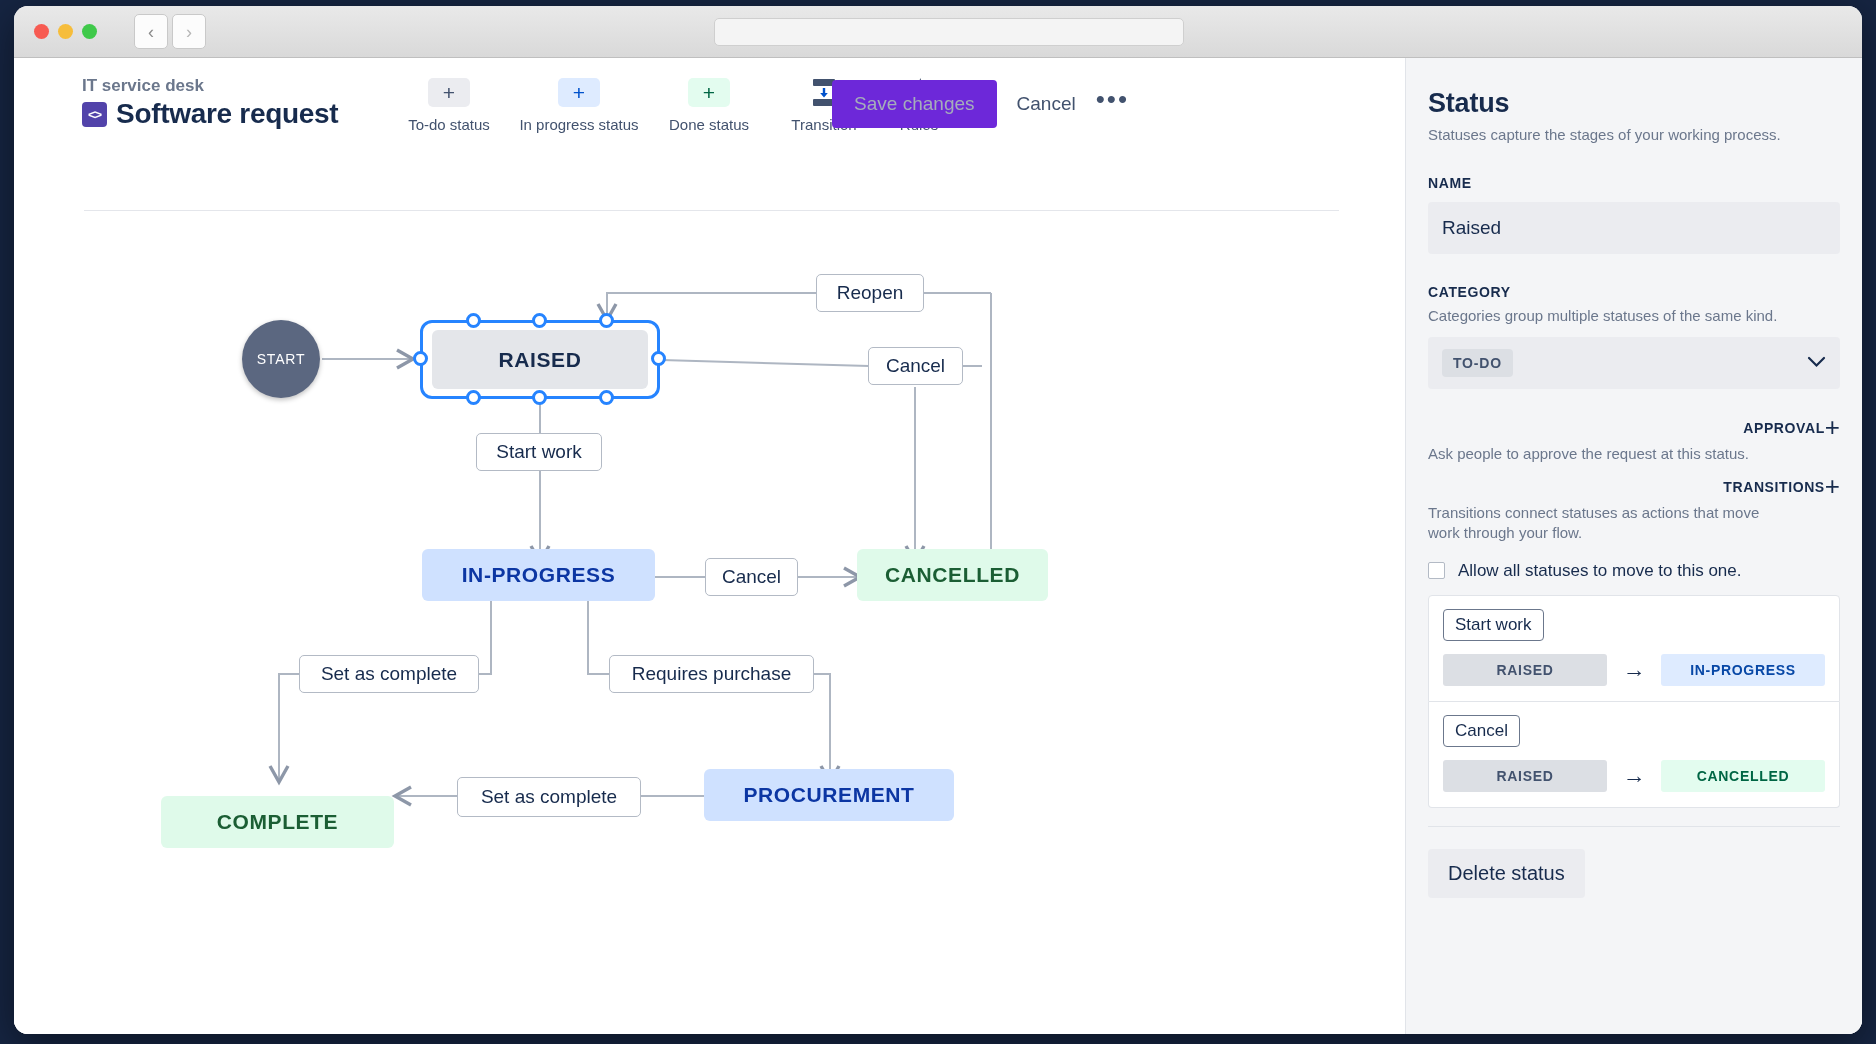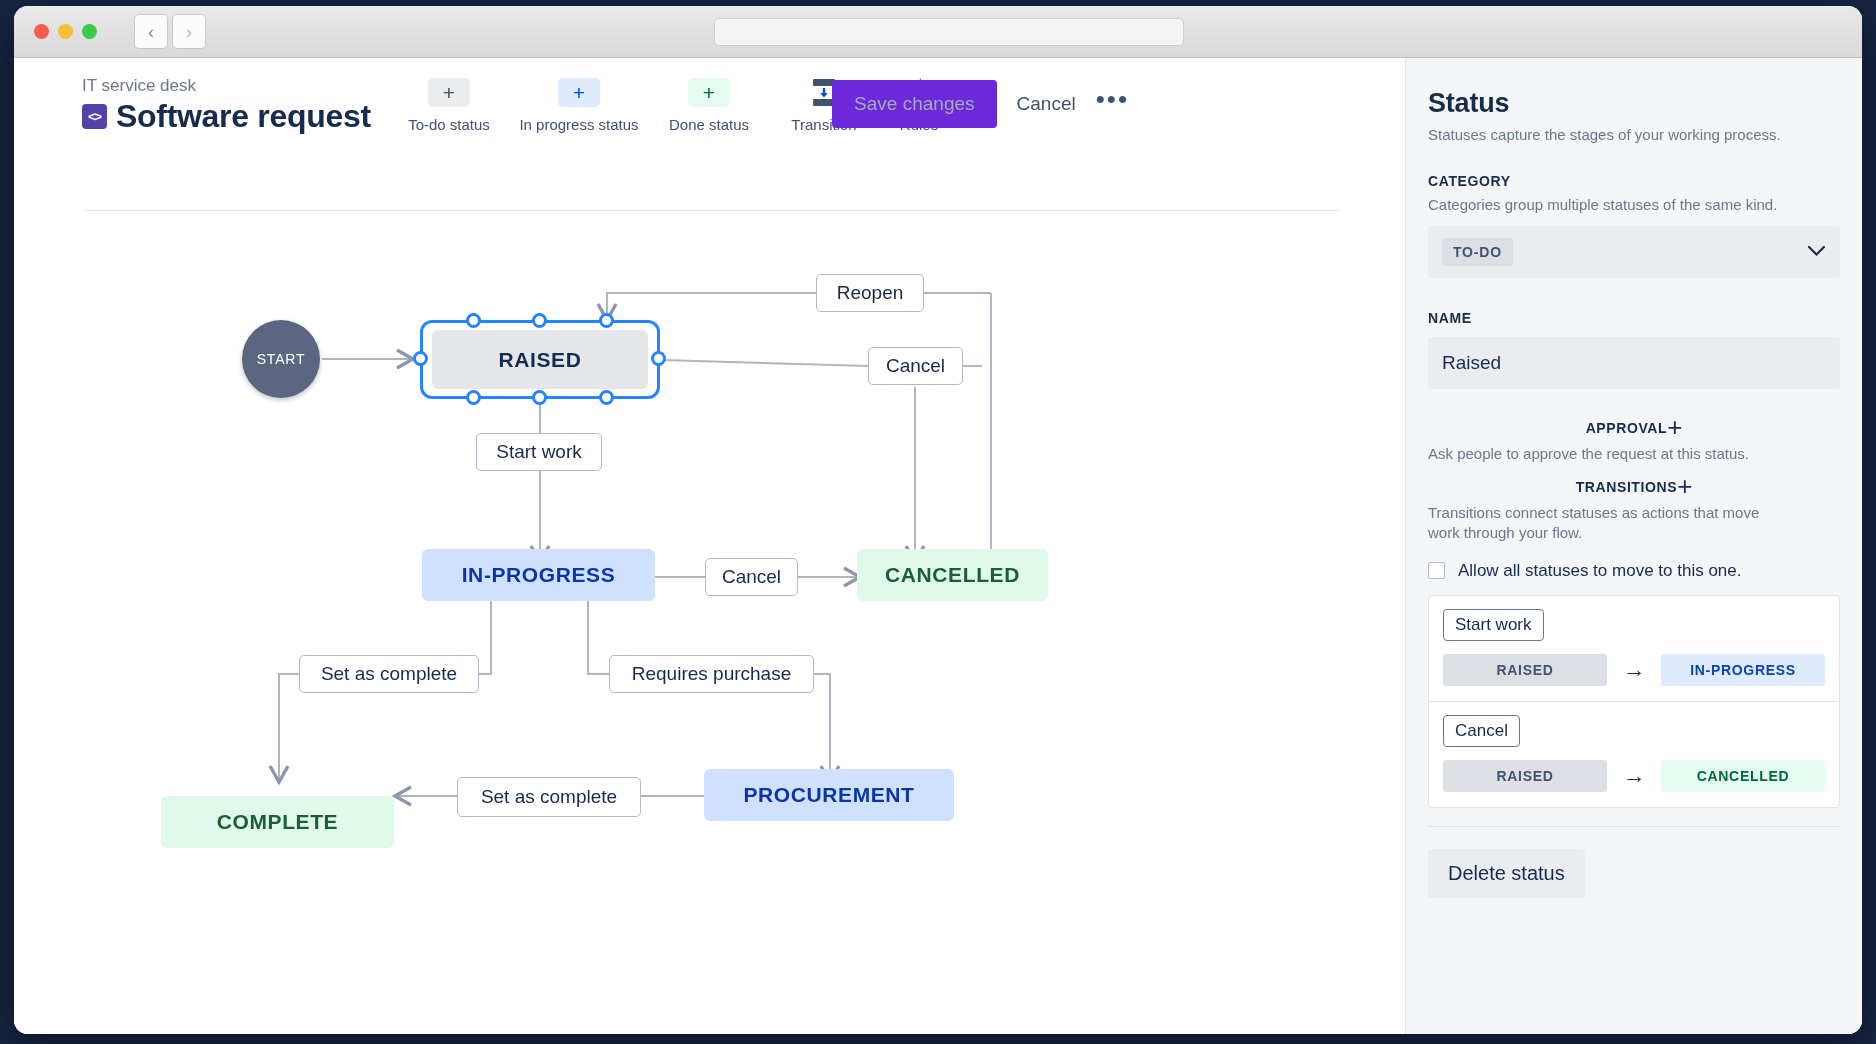--- a/index.html
+++ b/index.html
@@ -72,34 +72,34 @@
     position: relative;
     width: 1391px;
     height: 100%;
     background: #fff;
   }
 
   
   #appheader { position: relative; height: 92px; }
   #breadcrumb {
     position: absolute; left: 68px; top: 18px;
-    font-size: 17px; color: #6b778c;
+    font-size: 17px; color: #6b778c; font-weight: bold;
   }
   #titlerow {
     position: absolute; left: 68px; top: 40px;
     display: flex; align-items: center; gap: 9px;
   }
   #proj-icon {
     width: 25px; height: 25px; border-radius: 4px;
     background: #5243aa;
     color: #fff; font-size: 13px; font-weight: bold;
     display: flex; align-items: center; justify-content: center;
     letter-spacing: -1px;
   }
-  #apptitle { font-size: 32px; font-weight: bold; color: #172b4d; letter-spacing: -.3px; }
+  #apptitle { font-size: 28px; font-weight: bold; color: #172b4d; letter-spacing: -.3px; }
 
   #toolbar {
     position: absolute; left: 370px; top: 20px;
     display: flex; align-items: flex-start; gap: 0px;
   }
   .tool {
     width: 130px;
     display: flex; flex-direction: column; align-items: center; gap: 9px;
     cursor: pointer;
   }
@@ -213,21 +213,21 @@
     display: flex; align-items: center; justify-content: space-between;
     padding: 0 14px;
   }
   .cat-chip {
     background: #dcdfe4; color: #42526e;
     font-size: 14px; font-weight: bold; letter-spacing: .8px;
     padding: 6px 11px; border-radius: 4px;
   }
   .chev { color: #172b4d; font-size: 17px; }
 
-  .sec-head { display: flex; align-items: center; justify-content: center; }
+  .sec-head { display: flex; align-items: center; justify-content: flex-end; }
   .plus-btn { font-size: 26px; color: #172b4d; line-height: .8; }
 
   #allow-row { display: flex; align-items: center; gap: 13px; margin-top: 17px; }
   #allow-box { width: 17px; height: 17px; border: 1.5px solid #b3bac5; border-radius: 2px; background: #fff; }
   #allow-text { font-size: 17px; color: #172b4d; }
 
   .tcard {
     background: #fff;
     border: 1px solid #e1e4e9;
     padding: 13px 14px 15px 14px;
@@ -401,36 +401,36 @@
 
         </div>
       </div>
 
       <div id="panel">
         <div id="panel-inner">
 
           <div id="panel-title">Status</div>
           <div id="panel-sub">Statuses capture the stages of your working process.</div>
 
+          <div style="margin-top:32px">
+            <div class="sec-label">NAME</div>
+            <div id="name-field">Raised</div>
+          </div>
+
           <div style="margin-top:30px">
             <div class="sec-label">CATEGORY</div>
             <div class="sec-desc">Categories group multiple statuses of the same kind.</div>
             <div id="category-select">
               <span class="cat-chip">TO-DO</span>
               <span class="chev">
                 <svg width="19" height="12" viewBox="0 0 19 12">
                     <path d="M2 2 L9.5 9.5 L17 2" fill="none" stroke="#172b4d" stroke-width="2.2" stroke-linecap="round"></path>
                   </svg>
               </span>
             </div>
-          </div>
-
-          <div style="margin-top:32px">
-            <div class="sec-label">NAME</div>
-            <div id="name-field">Raised</div>
           </div>
 
           <div style="margin-top:28px">
             <div class="sec-head">
               <span class="sec-label">APPROVAL</span>
               <span class="plus-btn">+</span>
             </div>
             <div class="sec-desc">Ask people to approve the request at this status.</div>
           </div>
 

